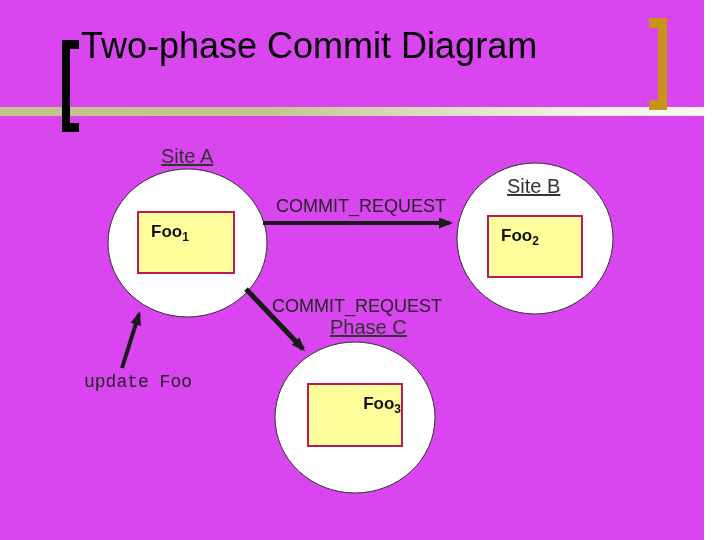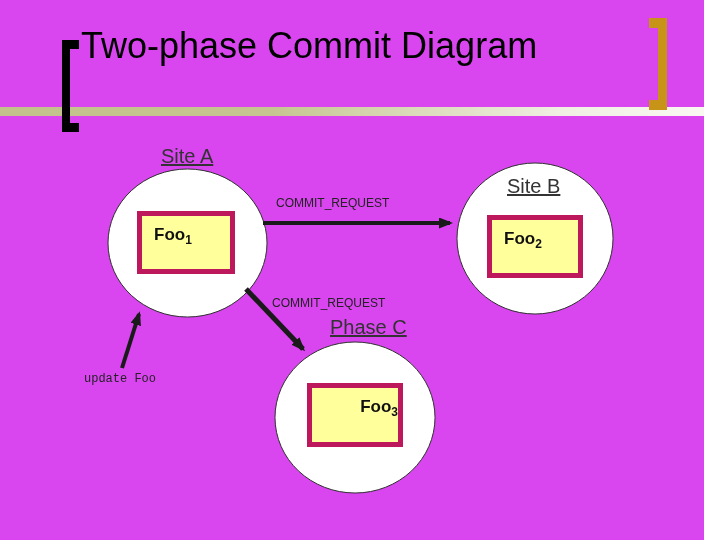--- a/index.html
+++ b/index.html
@@ -22,23 +22,23 @@
     position:absolute;left:649px;top:18px;width:18px;height:92px;
     border-right:9px solid #c89417;border-top:10px solid #c89417;border-bottom:10px solid #c89417;
     box-sizing:border-box;
   }
   .title{
     position:absolute;left:81px;top:24px;width:580px;
     font-size:36px;line-height:44px;color:#000;letter-spacing:0;
   }
   .svg-layer{position:absolute;left:0;top:0;width:720px;height:540px;}
   .site-label{position:absolute;font-size:20px;color:#333;white-space:nowrap;text-decoration:underline;}
-  .msg-label{position:absolute;font-size:12px;color:#232323;white-space:nowrap;}
+  .msg-label{position:absolute;font-size:18px;color:#232323;white-space:nowrap;}
   .foo-box{
-    position:absolute;background:#ffff9c;border:5px solid #be185d;
+    position:absolute;background:#ffff9c;border:2px solid #be185d;
     box-sizing:border-box;padding:9px 0 17px 12px;
     font-size:17px;font-weight:bold;color:#111;
   }
   .foo-box sub{font-size:12px;}
   .box-foo1{left:137px;top:211px;width:98px;height:63px;}
   .box-foo2{left:487px;top:204px;width:96px;height:63px;margin-top:11px;}
   .box-foo3{left:307px;top:383px;width:96px;height:64px;text-align:right;}
   .lbl-site-a{left:161px;top:145px;}
   .lbl-site-b{left:507px;top:139px;margin-top:36px;}
   .lbl-site-c{left:330px;top:316px;}

